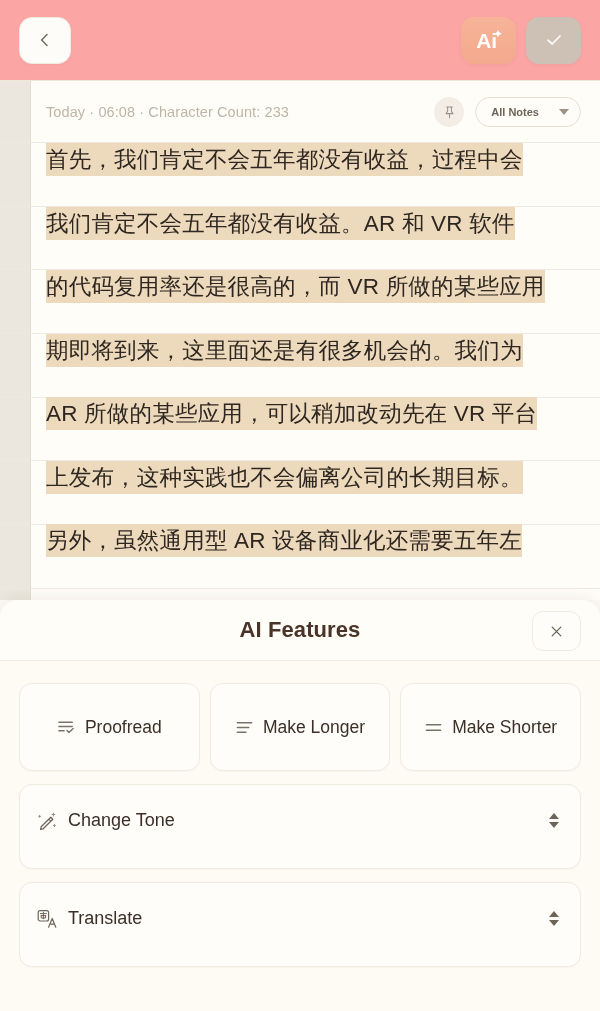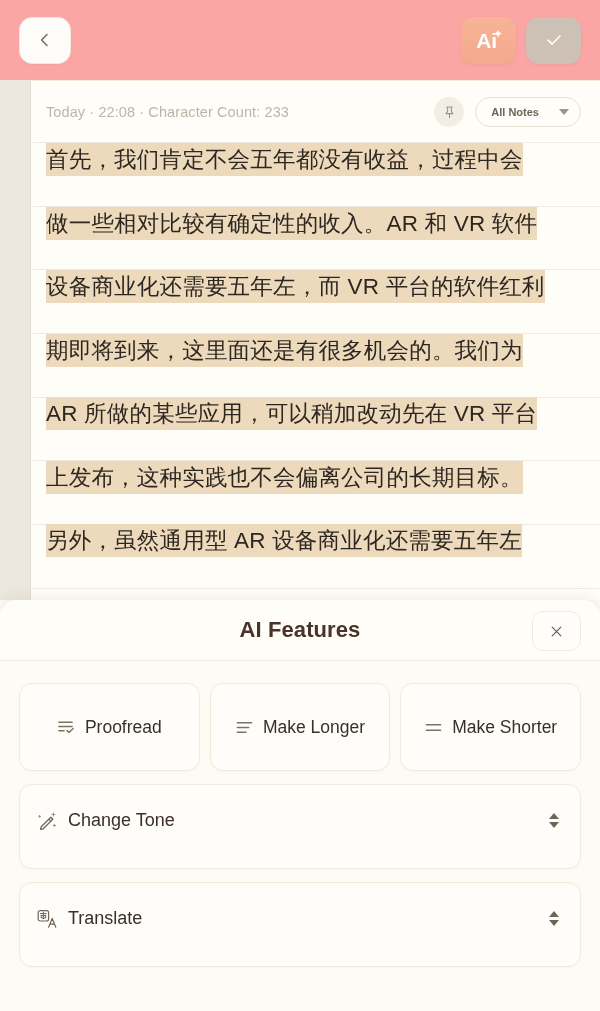--- a/index.html
+++ b/index.html
@@ -358,45 +358,45 @@
     <div class="rule-line" style="top:61px"></div>
     <div class="rule-line" style="top:125px"></div>
     <div class="rule-line" style="top:188px"></div>
     <div class="rule-line" style="top:252px"></div>
     <div class="rule-line" style="top:316px"></div>
     <div class="rule-line" style="top:379px"></div>
     <div class="rule-line" style="top:443px"></div>
     <div class="rule-line" style="top:507px"></div>
 
     <div class="meta-row">
-      <div class="meta-text">Today · 22:08 · Character Count: 233</div>
+      <div class="meta-text">Today · 06:08 · Character Count: 233</div>
       <div class="meta-right">
         <div class="pin-btn">
           <span>
             <svg class="icon" width="15" height="15" viewBox="0 0 16 16">
               <path d="M5 2.2 h6 M6 2.2 v4.2 L4.4 9.2 h7.2 L10 6.4 V2.2 M8 9.2 v4.4" fill="none" stroke="#9a9186" stroke-width="1.1" stroke-linecap="round" stroke-linejoin="round"></path>
             </svg>
           </span>
         </div>
         <div class="notes-select">
           <span class="label">All Notes</span>
           <span class="caret-down"></span>
         </div>
       </div>
     </div>
 
     <div class="note-lines">
       <div class="note-line">
         <span class="hl">首先，我们肯定不会五年都没有收益，过程中会</span>
       </div>
       <div class="note-line">
-        <span class="hl">做一些相对比较有确定性的收入。AR 和 VR 软件</span>
-      </div>
-      <div class="note-line">
-        <span class="hl">设备商业化还需要五年左，而 VR 平台的软件红利</span>
+        <span class="hl">我们肯定不会五年都没有收益。AR 和 VR 软件</span>
+      </div>
+      <div class="note-line">
+        <span class="hl">的代码复用率还是很高的，而 VR 所做的某些应用</span>
       </div>
       <div class="note-line">
         <span class="hl">期即将到来，这里面还是有很多机会的。我们为</span>
       </div>
       <div class="note-line">
         <span class="hl">AR 所做的某些应用，可以稍加改动先在 VR 平台</span>
       </div>
       <div class="note-line">
         <span class="hl">上发布，这种实践也不会偏离公司的长期目标。</span>
       </div>

